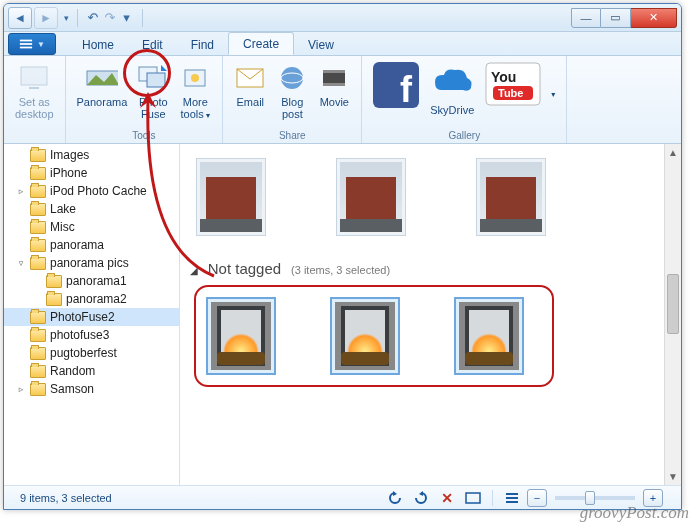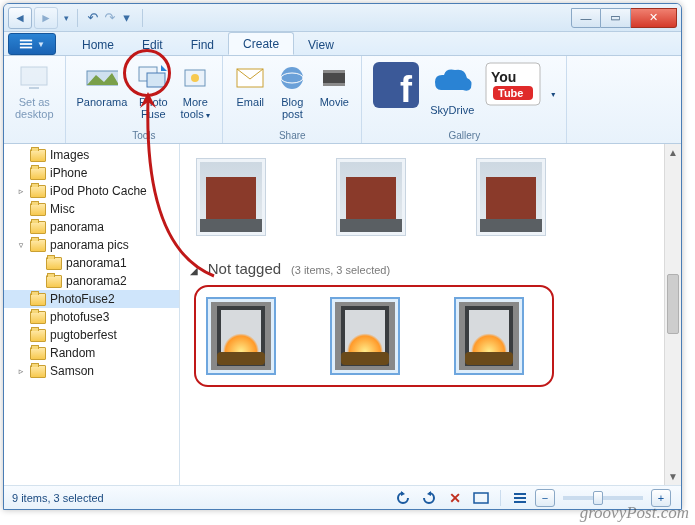--- a/index.html
+++ b/index.html
@@ -51,21 +51,21 @@
   .group-head{display:flex;align-items:baseline;gap:10px;margin:4px 0 8px;}
   .group-head .tri{font-size:10px;color:#444;}
   .group-head .gtitle{font-size:15px;color:#4a4a4a;font-weight:400;}
   .group-head .gcount{font-size:11px;color:#7a7a7a;}
   .sel-row{display:flex;gap:54px;margin:6px 0 4px 4px;border:2px solid #c01818;border-radius:14px;padding:10px 28px 10px 10px;width:fit-content;}
   .thumb.sel{border:2px solid #6ea6de;background:#dfeefb;}
   .cscroll{position:absolute;right:0;top:0;width:17px;height:100%;background:#f0f0f0;border-left:1px solid #dadada;}
   .cscroll .bar{position:absolute;left:2px;right:2px;top:130px;height:60px;background:#cdcdcd;border:1px solid #b0b0b0;border-radius:2px;}
   .cscroll .arr{position:absolute;left:0;right:0;height:17px;display:flex;align-items:center;justify-content:center;font-size:10px;color:#666;}
   
-  .status { height:24px;border-top:1px solid #d4e2ee;background:linear-gradient(#f7fbff,#e8f2fb);display:flex;align-items:center;padding:0 8px;font-size:11px;color:#1a4a80;}
+  .status { height:24px;border-top:1px solid #d4e2ee;background:linear-gradient(#f7fbff,#e8f2fb);display:flex;align-items:center;padding:0 16px;font-size:11px;color:#1a4a80;}
   .status .spacer{flex:1;}
   .status .sbtn{width:22px;height:18px;display:flex;align-items:center;justify-content:center;margin:0 2px;color:#1a5aa0;}
   .status .sep{width:1px;height:16px;background:#cadcee;margin:0 6px;}
   .slider{width:80px;height:4px;background:#cadcee;position:relative;margin:0 6px;}
   .slider .knob{position:absolute;top:-5px;left:30px;width:10px;height:14px;background:linear-gradient(#fff,#dce9f5);border:1px solid #8aa8c6;border-radius:2px;}
   
   .arrow-svg{position:absolute;pointer-events:none;}
   .watermark{position:absolute;right:6px;bottom:2px;font-size:17px;color:rgba(60,60,60,.55);font-style:italic;font-family:Georgia,serif;}
   
   .bldg .sky{position:absolute;inset:0;background:linear-gradient(#cdd8e2,#e6ebef);}
@@ -253,20 +253,25 @@
           <span>iPhone</span>
         </div>
         <div class="tnode">
           <span class="exp">▹</span>
           <span class="fico"></span>
           <span>iPod Photo Cache</span>
         </div>
         <div class="tnode">
           <span class="exp"></span>
           <span class="fico"></span>
+          <span>Lake</span>
+        </div>
+        <div class="tnode">
+          <span class="exp"></span>
+          <span class="fico"></span>
           <span>Misc</span>
         </div>
         <div class="tnode">
           <span class="exp"></span>
           <span class="fico"></span>
           <span>panorama</span>
         </div>
         <div class="tnode">
           <span class="exp">▿</span>
           <span class="fico"></span>

